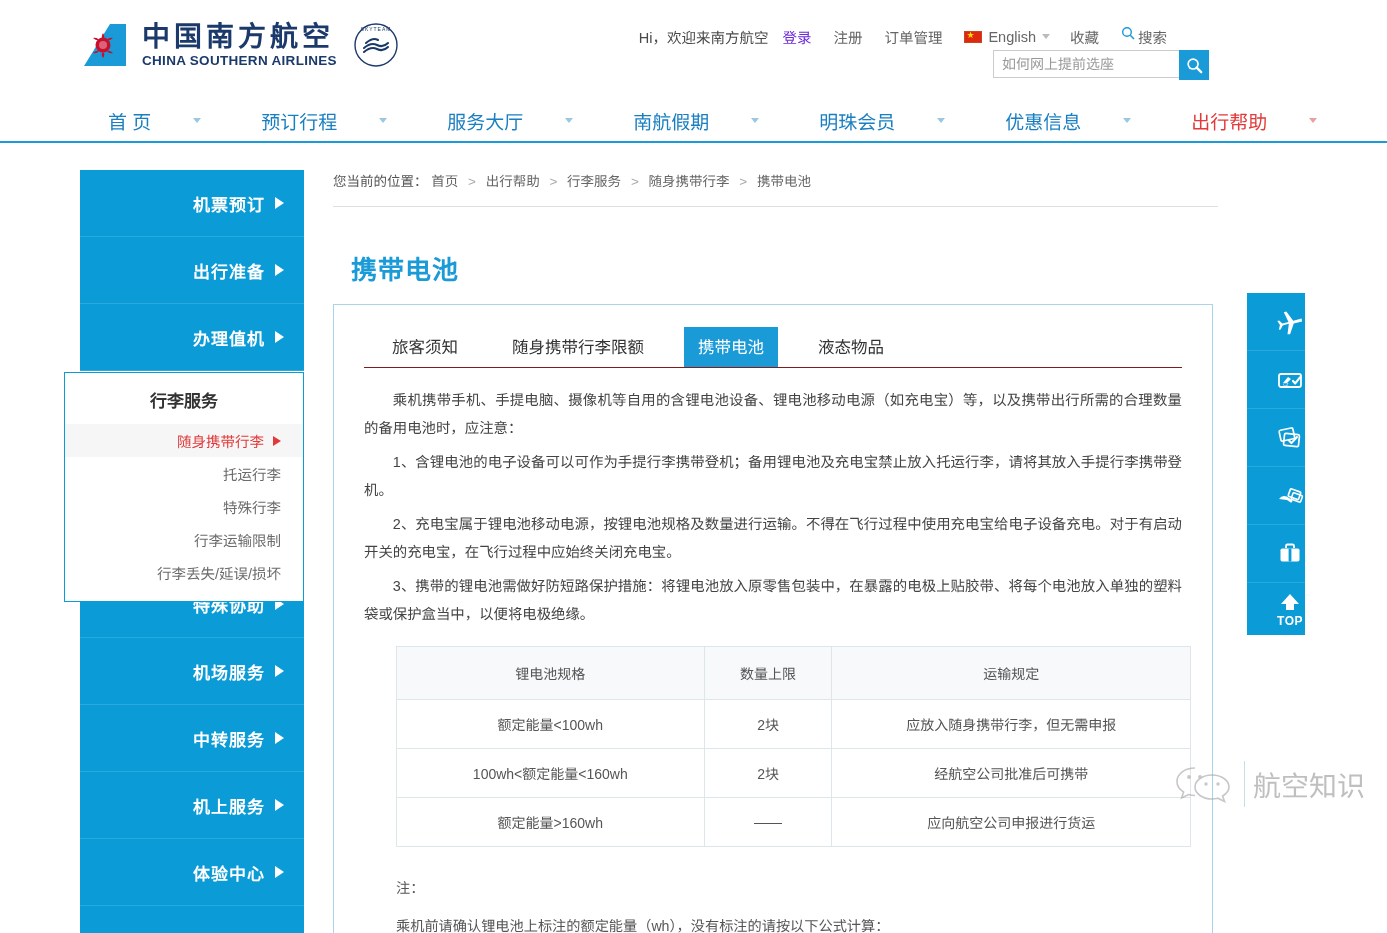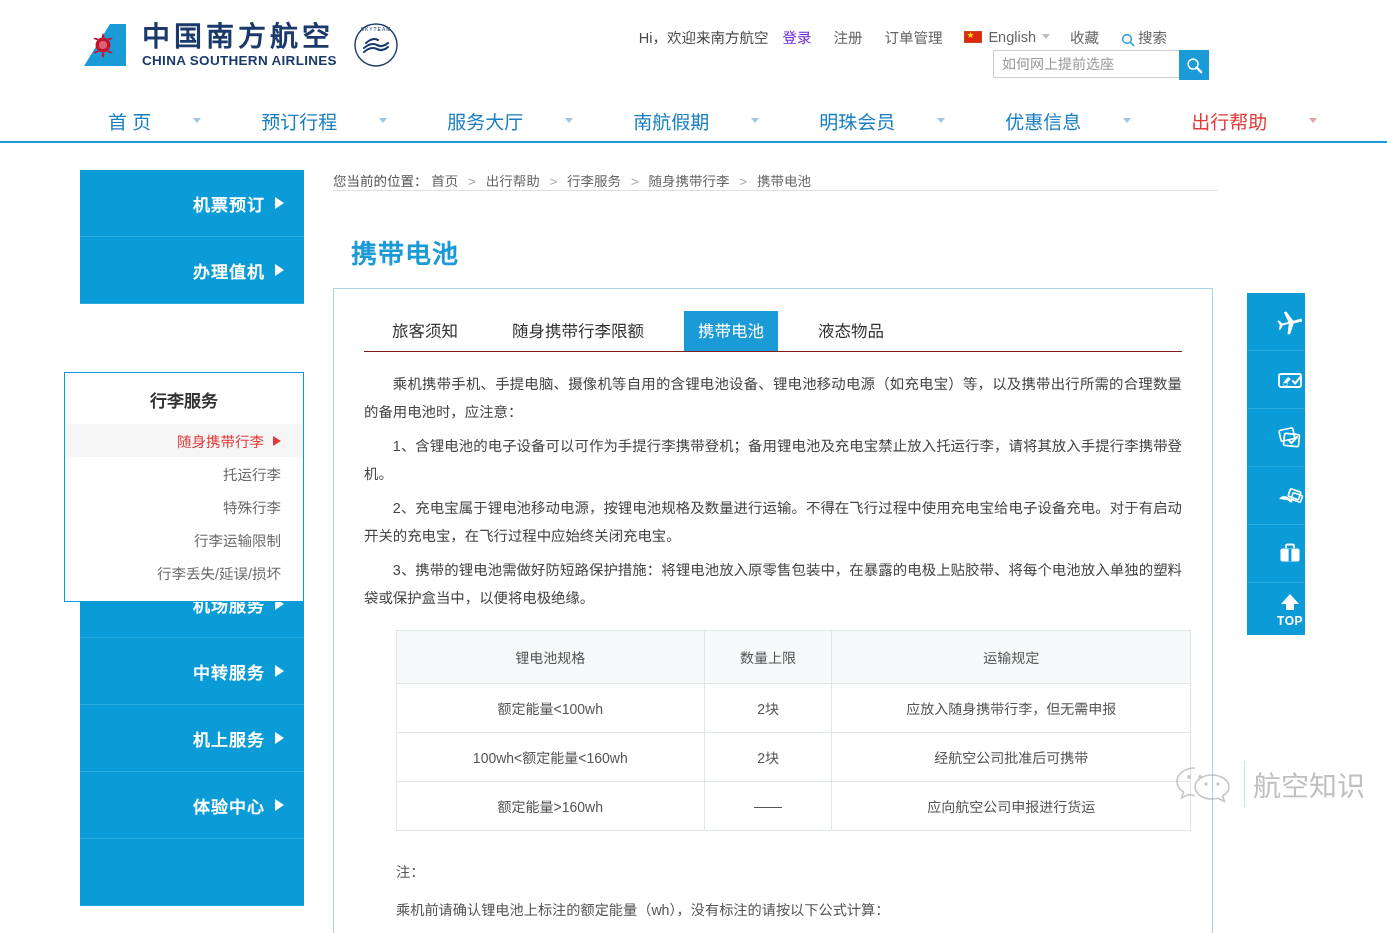--- a/index.html
+++ b/index.html
@@ -48,21 +48,21 @@
   .flag::after{
     content:"★"; position:absolute; left:1px; top:-4px; font-size:9px; color:#ffde00; line-height:14px;
   }
   .lang { display:flex; align-items:center; margin-right:20px; color:#666; }
   .caret-down {
     display:inline-block; width:0;height:0;margin-left:6px;
     border-left:4px solid transparent;border-right:4px solid transparent;
     border-top:5px solid #bbb;
   }
   .fav { color:#666; margin-right:20px; }
-  .search-link { color:#1a9ad7; display:flex; align-items:flex-end; }
+  .search-link { color:#1a9ad7; display:flex; align-items:flex-start; }
   .search-link svg { margin-right:3px; }
 
   .searchbar {
     position:absolute; right:178px; top:50px;
     display:flex; align-items:stretch;
   }
   .searchbar input {
     width: 186px; height: 28px;
     border: 1px solid #ccc; border-right:none;
     padding: 0 8px; font-size: 14px; color:#888;
@@ -128,21 +128,21 @@
   .flyout-item .tri-r {
     display:inline-block; margin-left:9px;
     width:0;height:0;border-top:5px solid transparent;border-bottom:5px solid transparent;
     border-left:8px solid #e23a3a;
   }
   .side-sub-spacer { height: 200px; }
 
   
   .content { position:absolute; left: 333px; top: 170px; width: 885px; }
   .breadcrumb {
-    font-size: 13.5px; color:#666; padding-bottom: 0;
+    font-size: 13.5px; color:#666; padding-bottom: 16px;
     border-bottom: 1px solid #e0e0e0; margin-bottom: 0;
     white-space:nowrap;
   }
   .breadcrumb .bc-label{ color:#555; }
   .breadcrumb a { color:#666; text-decoration:none; }
   .breadcrumb .sep { color:#aaa; margin: 0 6px; }
 
   .page-title {
     font-size: 26px; font-weight: bold; color:#1a9ad7;
     margin: 42px 0 18px 18px; letter-spacing:1px;
@@ -311,20 +311,24 @@
       <i class="chev"></i>
     </div>
   </div>
 
   <div class="sidebar">
     <div class="side-block">
       <span>机票预订</span>
       <i class="tri"></i>
     </div>
     <div class="side-block">
+      <span>出行准备</span>
+      <i class="tri"></i>
+    </div>
+    <div class="side-block">
       <span>办理值机</span>
       <i class="tri"></i>
     </div>
     <div class="side-sub-spacer"></div>
     <div class="side-block">
       <span>特殊协助</span>
       <i class="tri"></i>
     </div>
     <div class="side-block">
       <span>机场服务</span>

